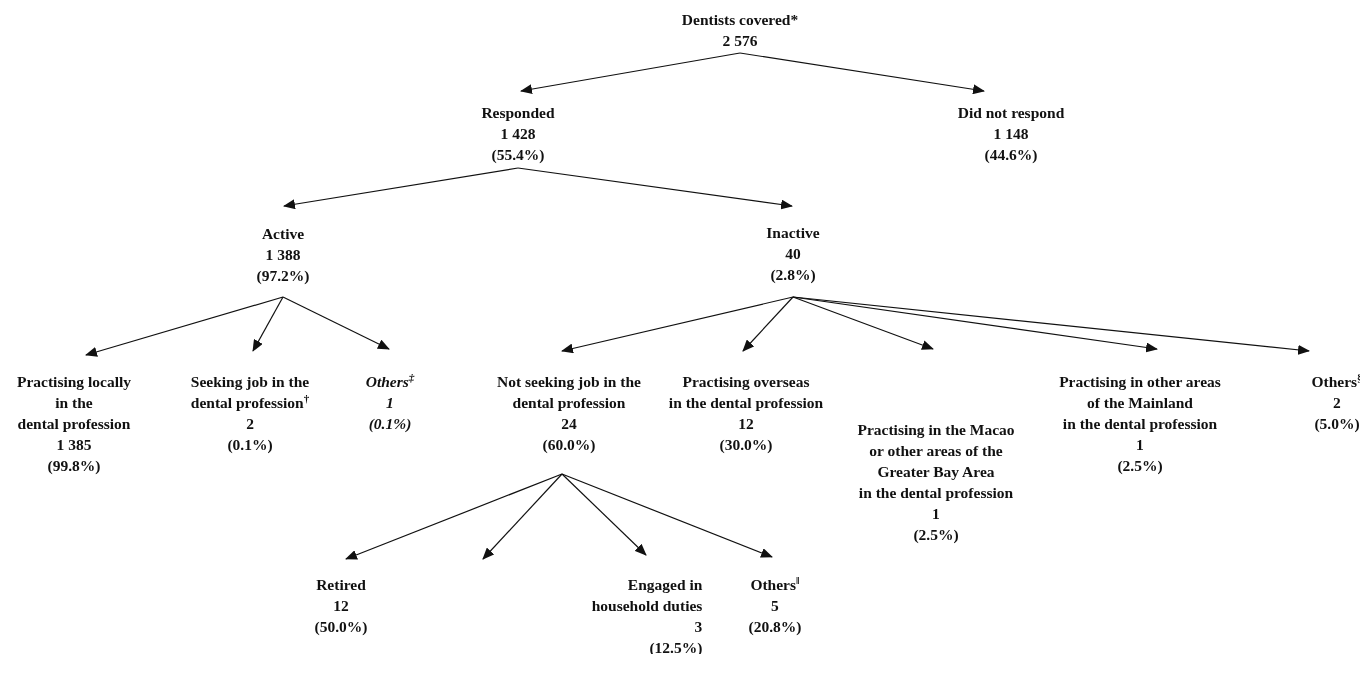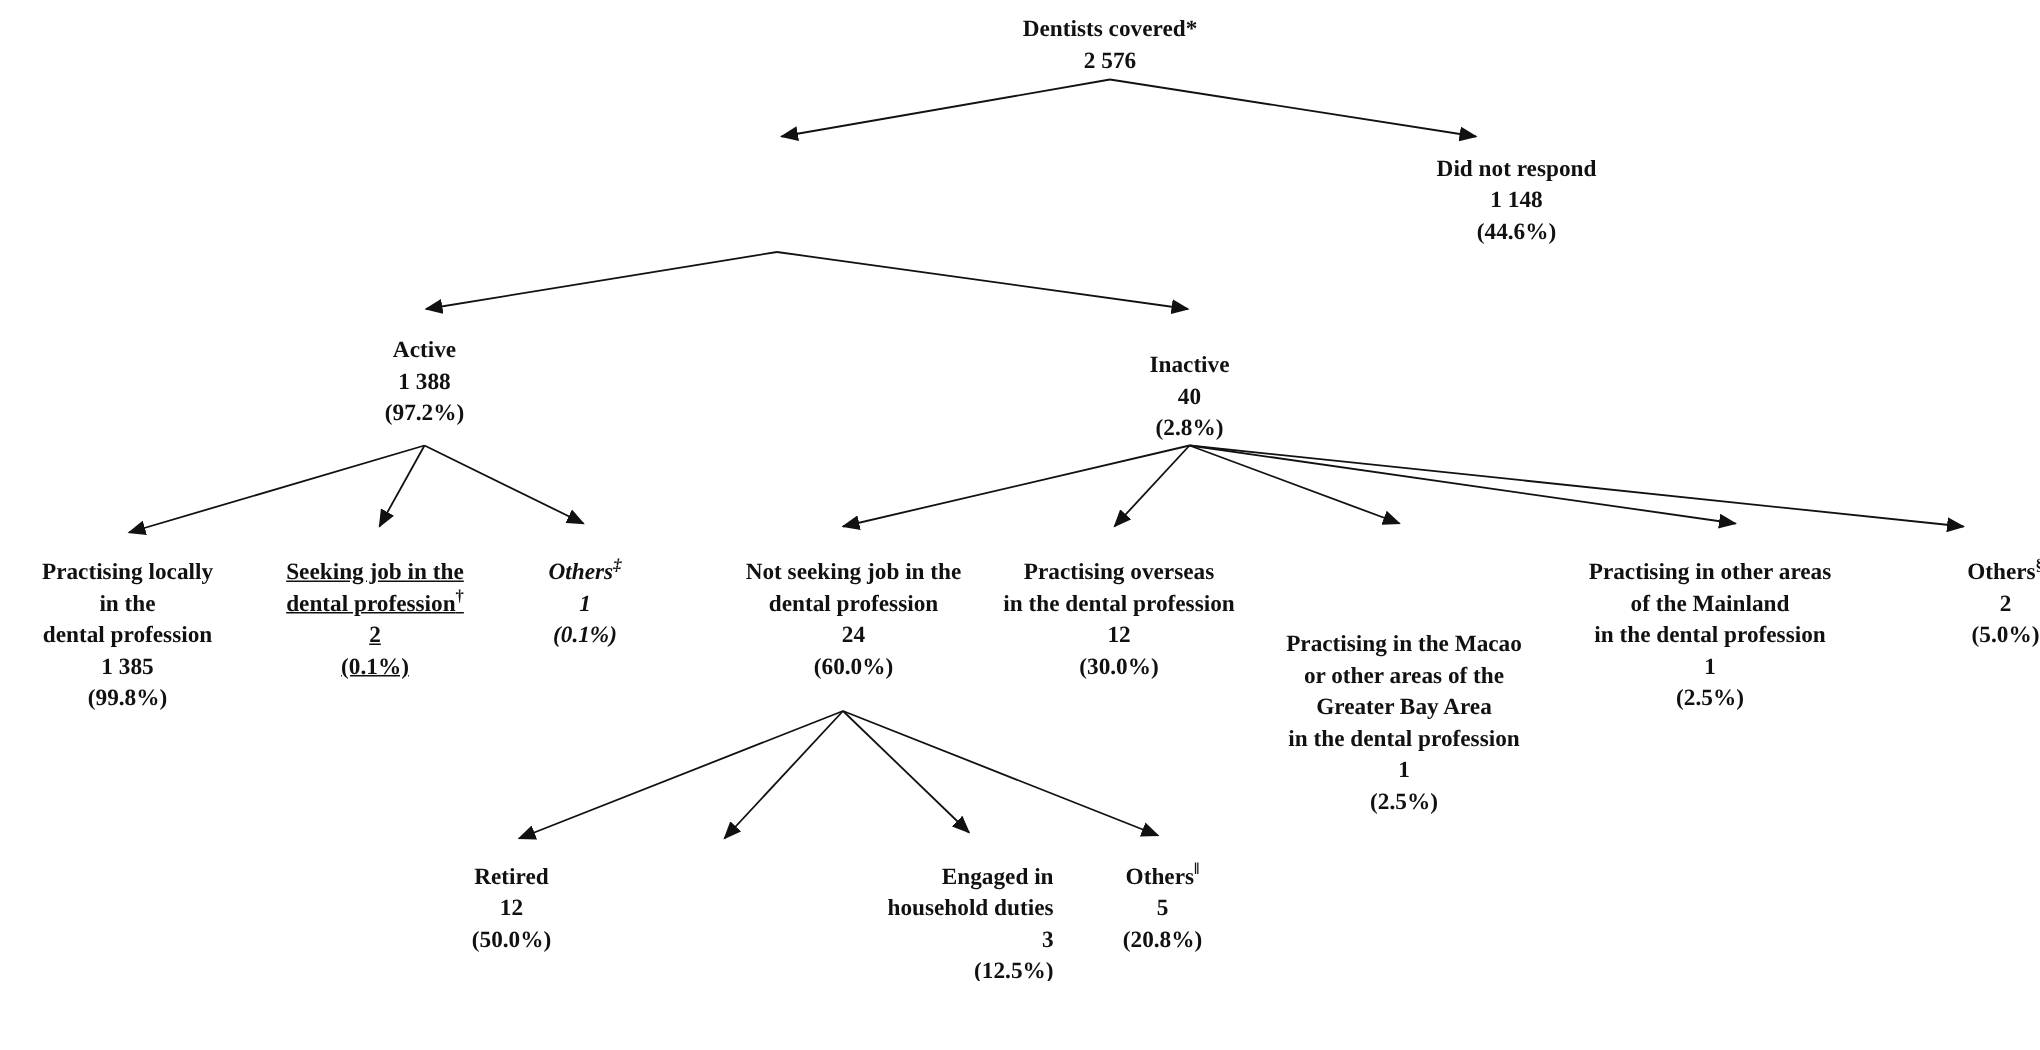--- a/index.html
+++ b/index.html
@@ -58,48 +58,53 @@
       <line x1="562" y1="474" x2="646" y2="555" marker-end="url(#arrow)"></line>
       <line x1="562" y1="474" x2="772" y2="557" marker-end="url(#arrow)"></line>
     </g>
   </svg>
 
   <div class="node" style="left:740px; top:9px;">
     <div class="ln">Dentists covered*</div>
     <div class="ln">2 576</div>
   </div>
 
+  <div class="node" style="left:518px; top:102px;">
+    <div class="ln">Responded</div>
+    <div class="ln">1 428</div>
+    <div class="ln">(55.4%)</div>
+  </div>
 
   <div class="node" style="left:1011px; top:102px;">
     <div class="ln">Did not respond</div>
     <div class="ln">1 148</div>
     <div class="ln">(44.6%)</div>
   </div>
 
   <div class="node" style="left:283px; top:223px;">
     <div class="ln">Active</div>
     <div class="ln">1 388</div>
     <div class="ln">(97.2%)</div>
   </div>
 
-  <div class="node" style="left:793px; top:222px;margin-top:11px;">
+  <div class="node" style="left:793px; top:222px;">
     <div class="ln">Inactive</div>
     <div class="ln">40</div>
     <div class="ln">(2.8%)</div>
   </div>
 
-  <div class="node" style="left:85px; top:371px;">
+  <div class="node" style="left:74px; top:371px;">
     <div class="ln">Practising locally</div>
     <div class="ln">in the</div>
     <div class="ln">dental profession</div>
     <div class="ln">1 385</div>
     <div class="ln">(99.8%)</div>
   </div>
 
-  <div class="node" style="left:250px; top:371px;text-decoration:underline;">
+  <div class="node" style="left:250px; top:371px;">
     <div class="ln">Seeking job in the</div>
     <div class="ln"><span>dental profession</span><sup>†</sup></div>
     <div class="ln">2</div>
     <div class="ln">(0.1%)</div>
   </div>
 
   <div class="node" style="left:390px; top:371px;font-style:italic;">
     <div class="ln"><span>Others</span><sup>‡</sup></div>
     <div class="ln">1</div>
     <div class="ln">(0.1%)</div>

